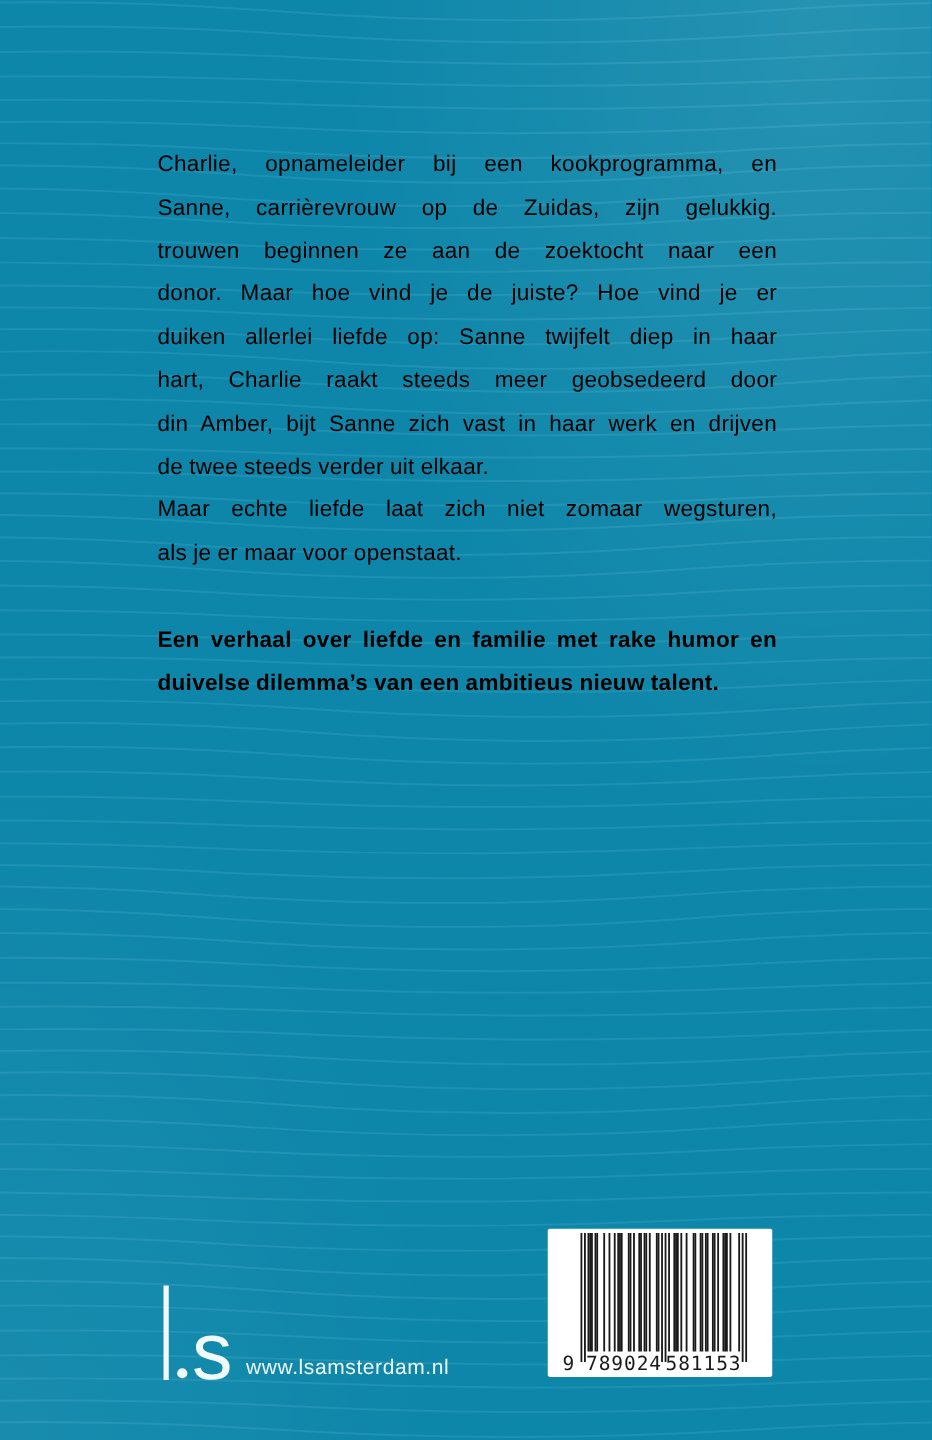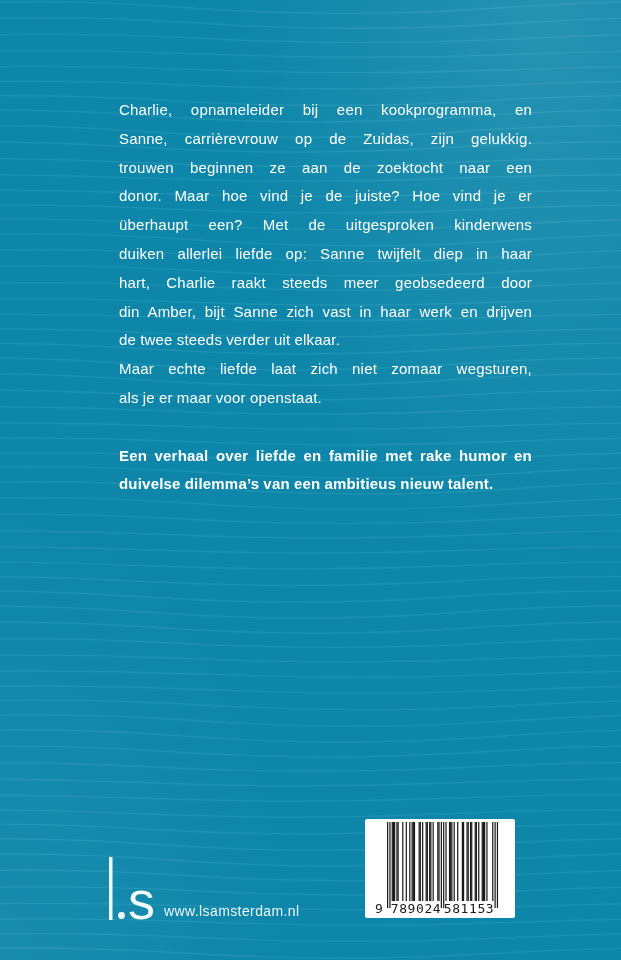--- a/index.html
+++ b/index.html
@@ -9,22 +9,22 @@
     background: #0d86a9;
   }
   .cover { position: absolute; inset: 0; }
   .waves { position: absolute; inset: 0; display: block; }
   .sheen {
     position: absolute; inset: 0; pointer-events: none;
     background: radial-gradient(ellipse at 88% 2%, rgba(255,255,255,0.10), rgba(255,255,255,0) 42%),
                 radial-gradient(ellipse at 0% 100%, rgba(255,255,255,0.05), rgba(255,255,255,0) 35%);
   }
   .blurb {
-    position: absolute; left: 119px; top: 96px; width: 413px;
-    color: #ffffff; font-size: 15px; line-height: 28.8px;
+    position: absolute; left: 105px; top: 96px; width: 413px;
+    color: #000000; font-size: 15px; line-height: 28.8px;
     letter-spacing: 0.2px; word-spacing: -0.3px;
   }
   .para { margin: 0; }
   .para.spaced { margin-top: 28.8px; font-weight: bold; }
   .line { min-height: 28.8px; }
   .line.just { text-align: justify; text-align-last: justify; }
   .logo-svg { position: absolute; left: 103px; top: 855px; }
   .site-url {
     position: absolute; left: 164px; top: 903px;
     color: #edf7f8; font-size: 14px; letter-spacing: 0.4px;
@@ -105,21 +105,20 @@
     </svg>
 
   <div class="sheen"></div>
 
   <div class="blurb" id="blurb">
       <div class="para">
         <div class="line just">Charlie, opnameleider bij een kookprogramma, en</div>
         <div class="line just">Sanne, carrièrevrouw op de Zuidas, zijn gelukkig.</div>
         <div class="line just">trouwen beginnen ze aan de zoektocht naar een</div>
         <div class="line just">donor. Maar hoe vind je de juiste? Hoe vind je er</div>
-        <div class="line just">überhaupt een? Met de uitgesproken kinderwens</div>
         <div class="line just">duiken allerlei liefde op: Sanne twijfelt diep in haar</div>
         <div class="line just">hart, Charlie raakt steeds meer geobsedeerd door</div>
       </div>
       <div class="para">
         <div class="line just">din Amber, bijt Sanne zich vast in haar werk en drijven</div>
         <div class="line">de twee steeds verder uit elkaar.</div>
       </div>
       <div class="para">
         <div class="line just">Maar echte liefde laat zich niet zomaar wegsturen,</div>
         <div class="line">als je er maar voor openstaat.</div>

